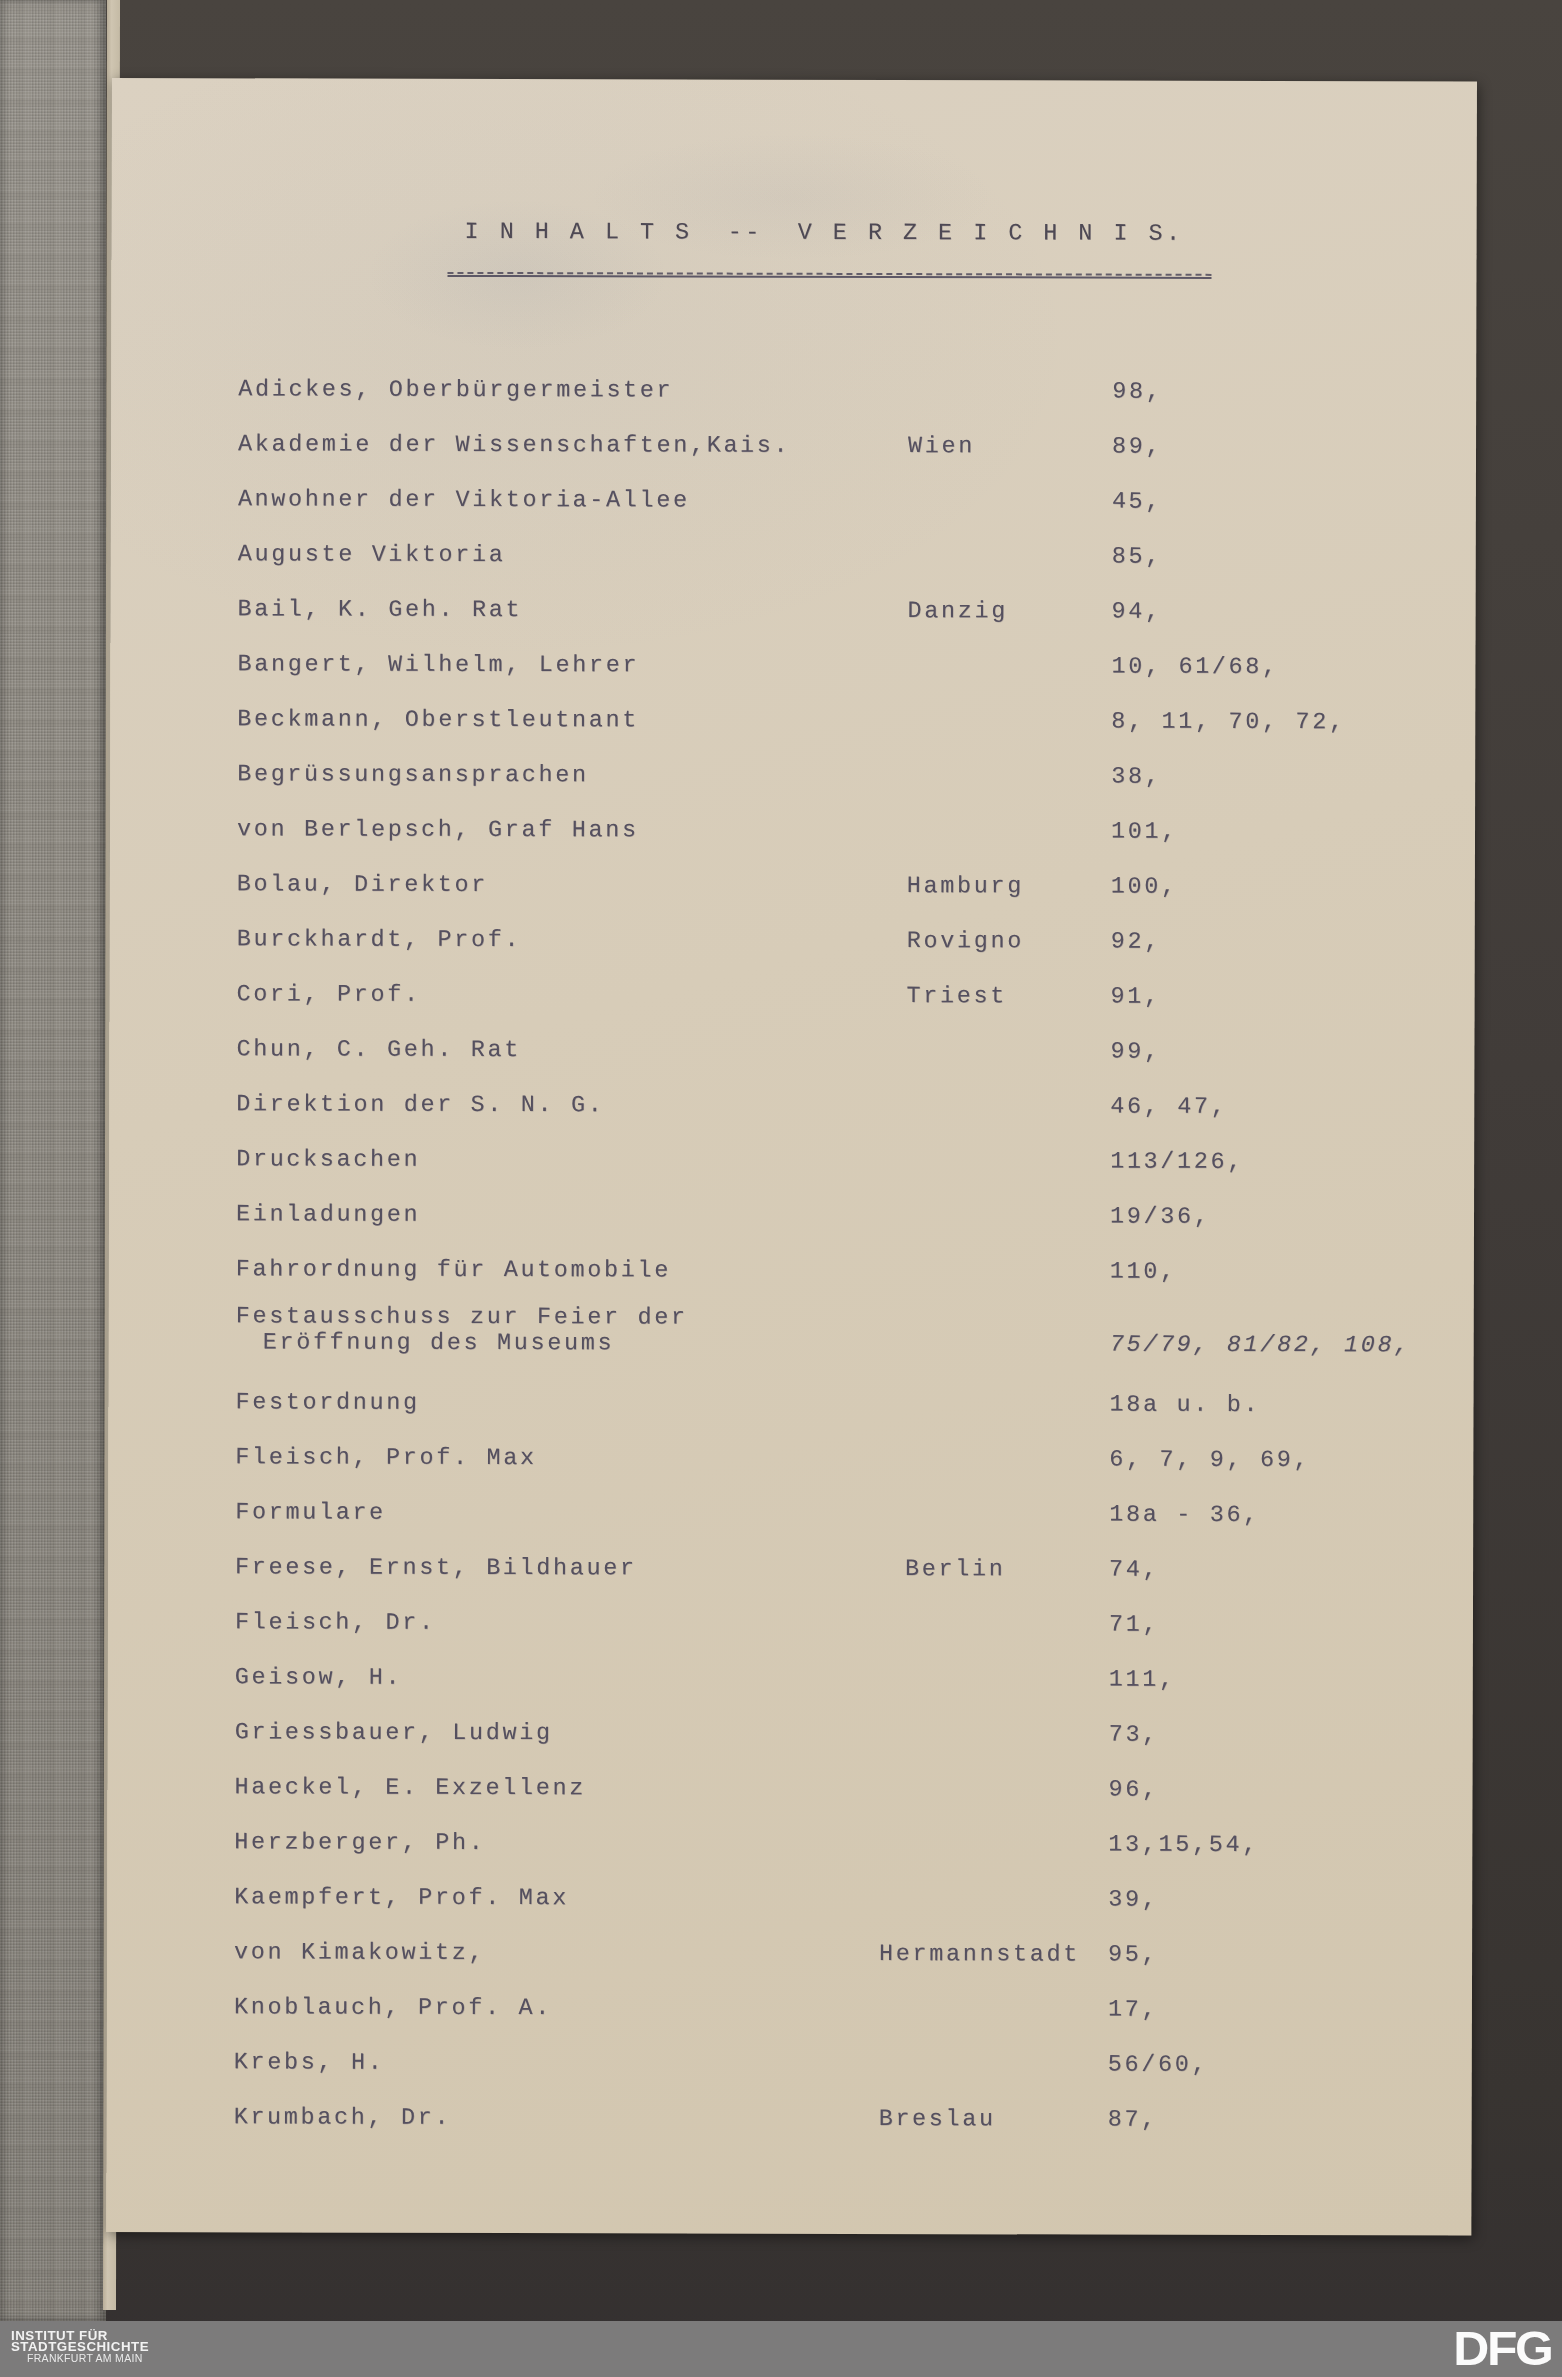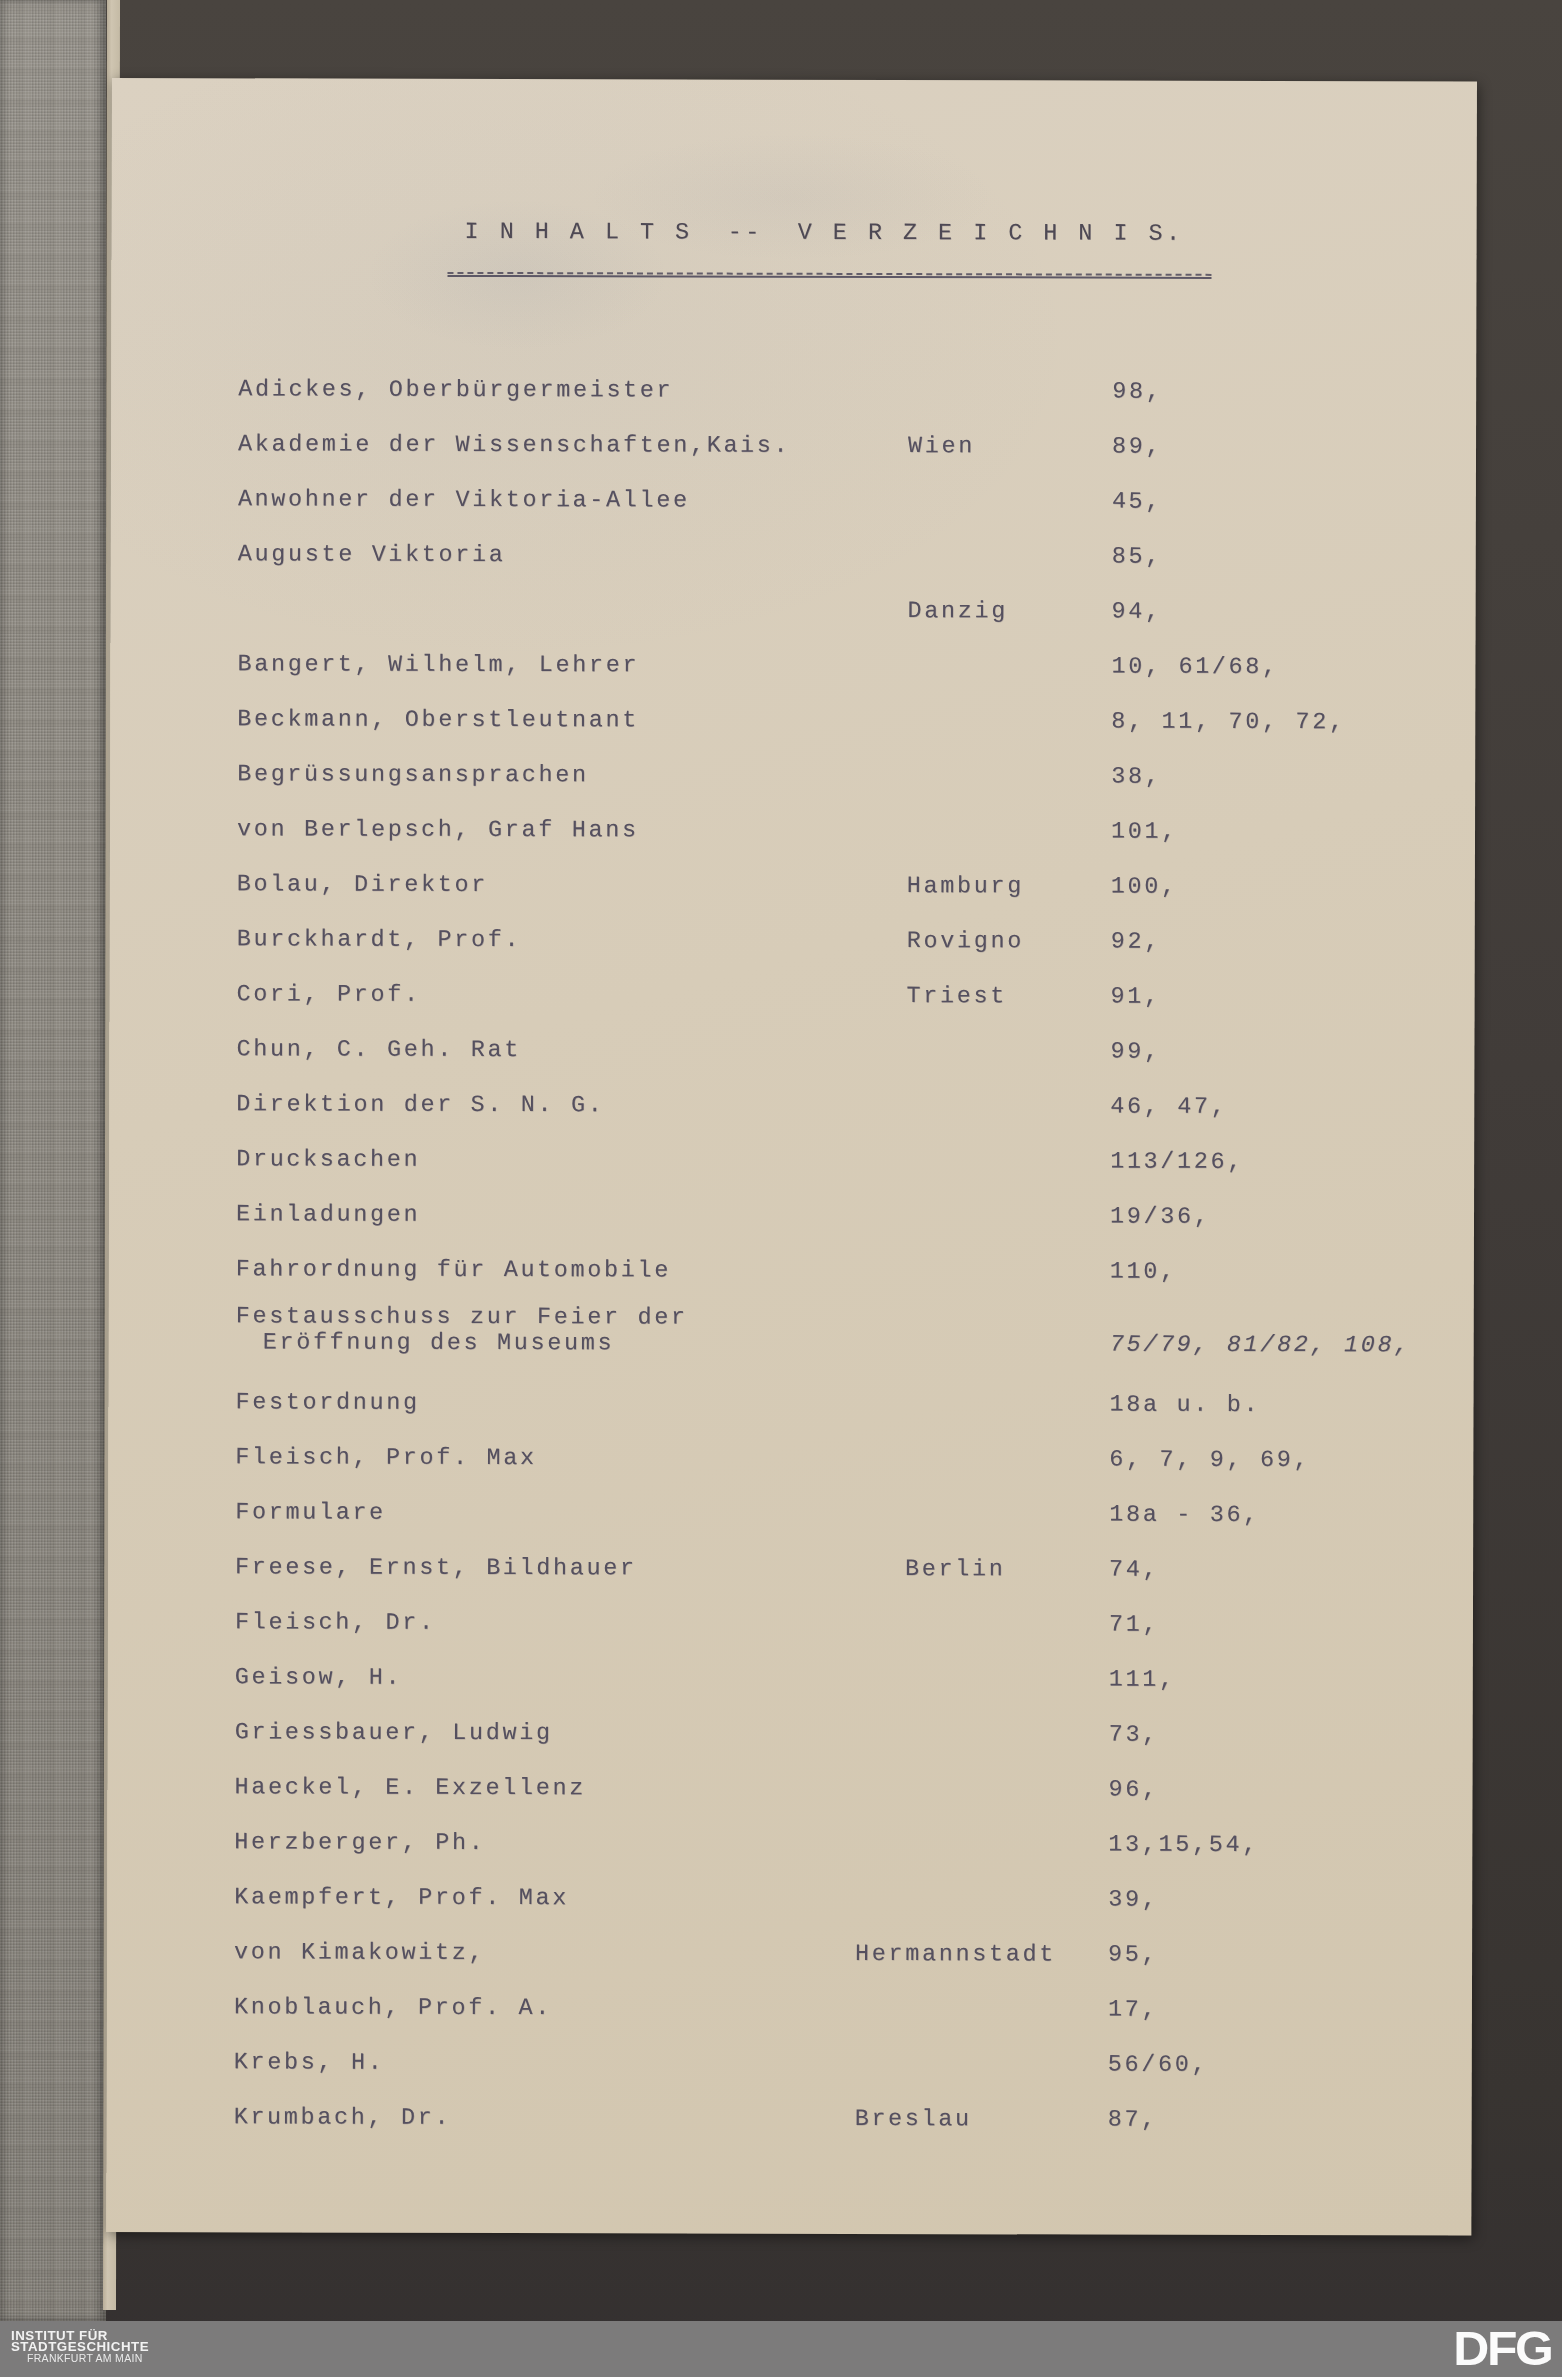--- a/index.html
+++ b/index.html
@@ -64,21 +64,21 @@
     border-bottom:2.3px solid rgba(80,75,92,.9);
   }
   .toc{position:absolute;left:0;top:284px;width:100%;}
   .row{position:relative;height:55px;}
   .row.tall{height:78px;}
   .row .name,.row .place,.row .pages{
     position:absolute;top:0;line-height:55px;font-size:23.4px;letter-spacing:2.7px;
   }
   .row .name{left:127px;}
   .row .place{left:797px;}
-  .row.tab-left .place{left:748px;}
+  .row.tab-left .place{left:772px;}
   .row .pages{left:1001px;}
   .row.tall .name-wrap{position:absolute;left:127px;top:6.2px;}
   .row.tall .line1,.row.tall .line2{display:block;font-size:23.4px;letter-spacing:2.7px;line-height:26px;}
   .row.tall .line2{margin-left:27px;}
   .row.tall .pages{top:auto;bottom:20.3px;line-height:26px;font-style:italic;}
   
   .footer{
     position:absolute;left:0;bottom:0;width:1562px;height:56px;
     background:var(--footer-bar);
     font-family:"Liberation Sans","DejaVu Sans",sans-serif;color:var(--footer-text);
@@ -126,20 +126,21 @@
     <span class="name typed">Anwohner der Viktoria-Allee</span>
     <span class="place typed"></span>
     <span class="pages typed">45,</span>
   </div>
         <div class="row">
     <span class="name typed">Auguste Viktoria</span>
     <span class="place typed"></span>
     <span class="pages typed">85,</span>
   </div>
         <div class="row">
+    <span class="name typed">Bail, K. Geh. Rat</span>
     <span class="place typed">Danzig</span>
     <span class="pages typed">94,</span>
   </div>
         <div class="row">
     <span class="name typed">Bangert, Wilhelm, Lehrer</span>
     <span class="place typed"></span>
     <span class="pages typed">10, 61/68,</span>
   </div>
         <div class="row">
     <span class="name typed">Beckmann, Oberstleutnant</span>

